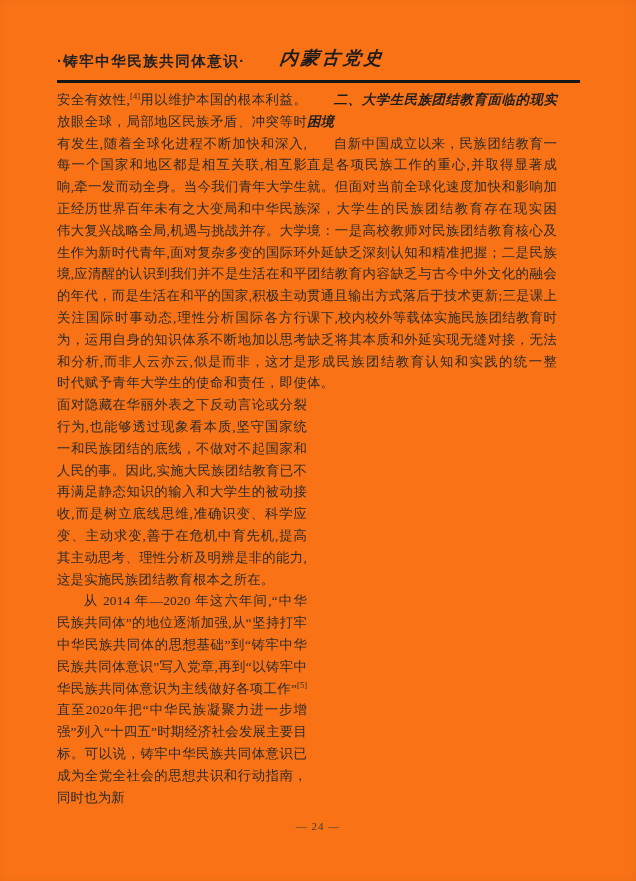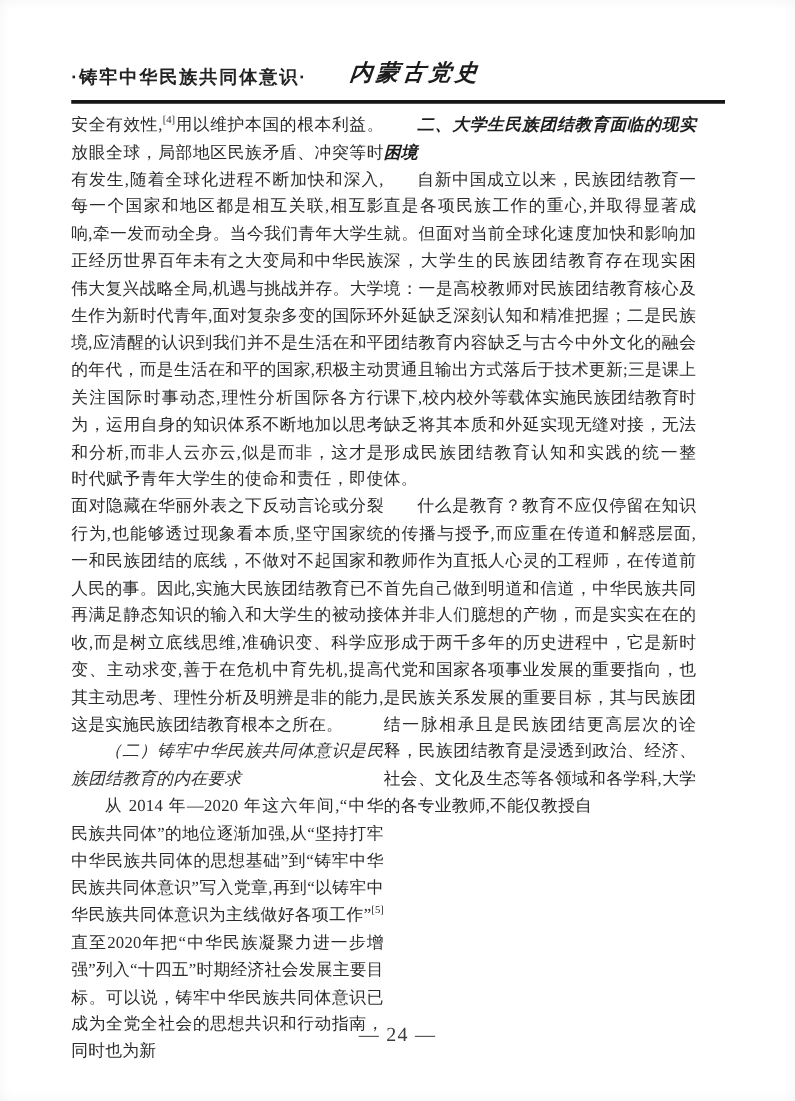--- a/index.html
+++ b/index.html
@@ -1,21 +1,21 @@
 <!DOCTYPE html>
 <html><head>
 <meta charset="utf-8">
 <style>
   html, body { margin: 0; padding: 0; background: #e9e9e9; }
   .page {
     position: relative;
     width: 636px;
     height: 881px;
     margin: 0 auto;
-    background: #ffffff;
+    background: #f97316;
     color: #2b2b2b;
     font-family: "Liberation Serif", "DejaVu Serif", serif;
     overflow: hidden;
     box-shadow: inset 0 0 10px rgba(0,0,0,0.05);
   }
   .header { position: absolute; left: 57px; top: 46px; width: 523px; height: 34px; }
   .section-label {
     position: absolute; left: 0; top: 6px;
     font-family: "Liberation Sans", "DejaVu Sans", sans-serif;
     font-weight: 700; font-size: 14.5px; letter-spacing: 1.5px; color: #222;
@@ -59,52 +59,50 @@
   }
   sup.ref {
     font-size: 8.5px;
     line-height: 0;
     vertical-align: super;
     letter-spacing: 0;
   }
   .footer {
     position: absolute; left: 0; top: 820px; width: 100%;
     text-align: center;
-    font-size: 16px; color: #3c3c3c; letter-spacing: 1px;
+    font-size: 11px; color: #3c3c3c; letter-spacing: 1px;
   }
 </style>
 </head>
 <body>
 
 <div class="page">
 
   <div class="header">
     <div class="section-label">·铸牢中华民族共同体意识·</div>
     <div class="masthead">内蒙古党史</div>
   </div>
 
   <div class="header-rule"></div>
 
   <div class="columns">
 
     <div class="column">
       <p><span>安全有效性,</span><sup class="ref">[4]</sup><span>用以维护本国的根本利益。放眼全球，局部地区民族矛盾、冲突等时有发生,随着全球化进程不断加快和深入,每一个国家和地区都是相互关联,相互影响,牵一发而动全身。当今我们青年大学生正经历世界百年未有之大变局和中华民族伟大复兴战略全局,机遇与挑战并存。大学生作为新时代青年,面对复杂多变的国际环境,应清醒的认识到我们并不是生活在和平的年代，而是生活在和平的国家,积极主动关注国际时事动态,理性分析国际各方行为，运用自身的知识体系不断地加以思考和分析,而非人云亦云,似是而非，这才是时代赋予青年大学生的使命和责任，即使面对隐藏在华丽外表之下反动言论或分裂行为,也能够透过现象看本质,坚守国家统一和民族团结的底线，不做对不起国家和人民的事。因此,实施大民族团结教育已不再满足静态知识的输入和大学生的被动接收,而是树立底线思维,准确识变、科学应变、主动求变,善于在危机中育先机,提高其主动思考、理性分析及明辨是非的能力,这是实施民族团结教育根本之所在。</span></p>
 
-      <p class="indent kaiti">（二）铸牢中华民族共同体意识是民族团结教育的内在要求</p>
 
       <p class="indent"><span>从 2014 年—2020 年这六年间,“中华民族共同体”的地位逐渐加强,从“坚持打牢中华民族共同体的思想基础”到“铸牢中华民族共同体意识”写入党章,再到“以铸牢中华民族共同体意识为主线做好各项工作”</span><sup class="ref">[5]</sup><span>直至2020年把“中华民族凝聚力进一步增强”列入“十四五”时期经济社会发展主要目标。可以说，铸牢中华民族共同体意识已成为全党全社会的思想共识和行动指南，同时也为新</span></p>
     </div>
 
     <div class="column">
 
       <p class="indent bold-heading">二、大学生民族团结教育面临的现实困境</p>
 
       <p class="indent">自新中国成立以来，民族团结教育一直是各项民族工作的重心,并取得显著成就。但面对当前全球化速度加快和影响加深，大学生的民族团结教育存在现实困境：一是高校教师对民族团结教育核心及外延缺乏深刻认知和精准把握；二是民族团结教育内容缺乏与古今中外文化的融会贯通且输出方式落后于技术更新;三是课上课下,校内校外等载体实施民族团结教育时缺乏将其本质和外延实现无缝对接，无法形成民族团结教育认知和实践的统一整体。</p>
 
 
-      <p class="indent">什么是教育？教育不应仅停留在知识的传播与授予,而应重在传道和解惑层面,教师作为直抵人心灵的工程师，在传道前首先自己做到明道和信道，中华民族共同体并非人们臆想的产物，而是实实在在的形成于两千多年的历史进程中，它是新时代党和国家各项事业发展的重要指向，也是民族关系发展的重要目标，其与民族团结一脉相承且是民族团结更高层次的诠释，民族团结教育是浸透到政治、经济、社会、文化及生态等各领域和各学科,大学的各专业教师,不能仅教授自</p>
     </div>
 
   </div>
 
   <div class="footer">— 24 —</div>
 
 </div>
 
 </body></html>

